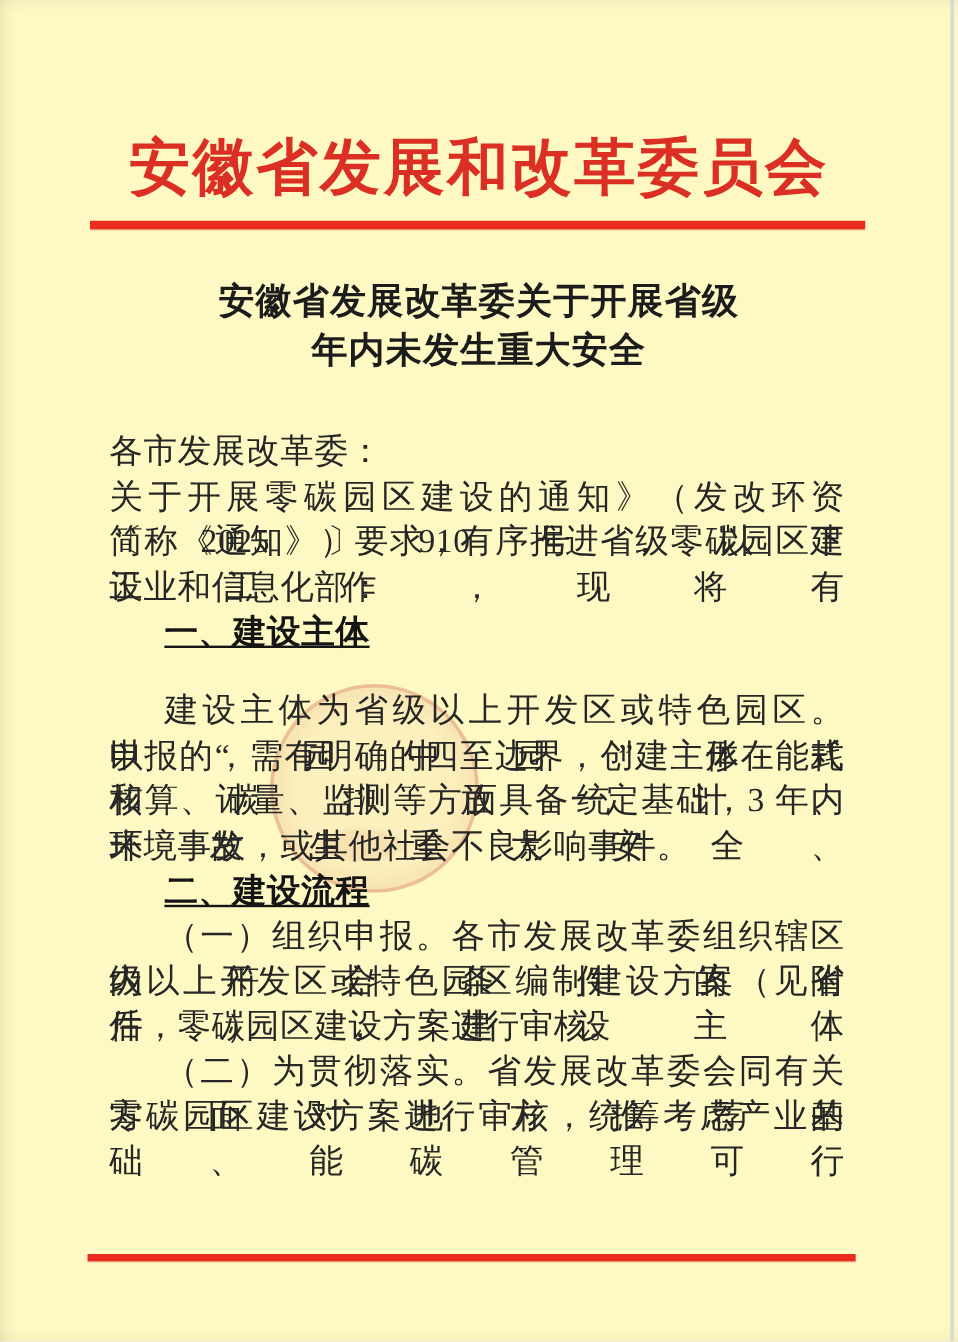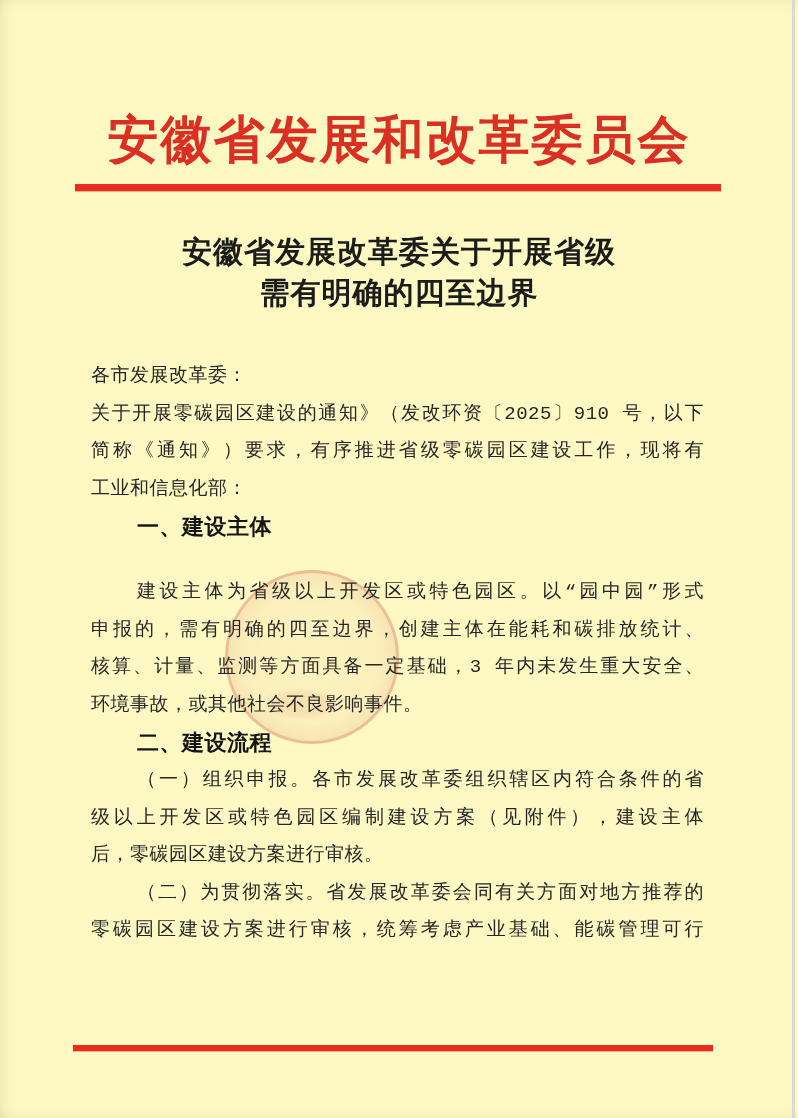--- a/index.html
+++ b/index.html
@@ -42,29 +42,29 @@
     line-height: 41px;
     font-family: Liberation Serif, serif;
   }
   
   .body-block {
     position: absolute; top: 358px; left: 91px; width: 613px;
     z-index: 2;
   }
   .line {
     height: 37.6px; line-height: 37.6px;
-    font-size: 19px; letter-spacing: 0.5px;
+    font-size: 28px; letter-spacing: 0.5px;
     color: #262626;
     white-space: nowrap;
-    font-family: Liberation Mono, monospace;
   }
   .line.just { white-space: normal; text-align: justify; text-align-last: justify; }
   .line.bold {
-    font-weight: 700; color: #151515; font-size: 22px;
+    font-weight: 700; color: #151515; font-size: 28px;
     font-family: "Liberation Sans", "DejaVu Sans", sans-serif;
+    text-decoration: underline;
   }
   
   .seal-ghost {
     position: absolute; top: 570px; left: 225px;
     width: 168px; height: 168px; border-radius: 50%;
     border: 3px solid rgba(203,84,70,0.28);
     background: radial-gradient(circle,
       rgba(203,84,70,0.04) 0%,
       rgba(203,84,70,0.05) 55%,
       rgba(203,84,70,0.12) 70%,
@@ -87,21 +87,21 @@
 <div class="page">
 
   <div class="seal-ghost"></div>
 
   <div class="agency">安徽省发展和改革委员会</div>
 
   <div class="rule top"></div>
 
   <div class="doc-title">
     <div>安徽省发展改革委关于开展省级</div>
-    <div>需有明确的四至边界</div>
+    <div>年内未发生重大安全</div>
   </div>
 
   <div class="body-block">
       <div class="line">各市发展改革委：</div>
       <div class="line just">关于开展零碳园区建设的通知》（发改环资〔2025〕910 号，以下</div>
       <div class="line just">简称《通知》）要求，有序推进省级零碳园区建设工作，现将有</div>
       <div class="line">工业和信息化部：</div>
       <div class="line bold" style="text-indent: 46px;">一、建设主体</div>
       <div class="line just" style="text-indent: 46px; margin-top: 28px;">建设主体为省级以上开发区或特色园区。以“园中园”形式</div>
       <div class="line just">申报的，需有明确的四至边界，创建主体在能耗和碳排放统计、</div>

